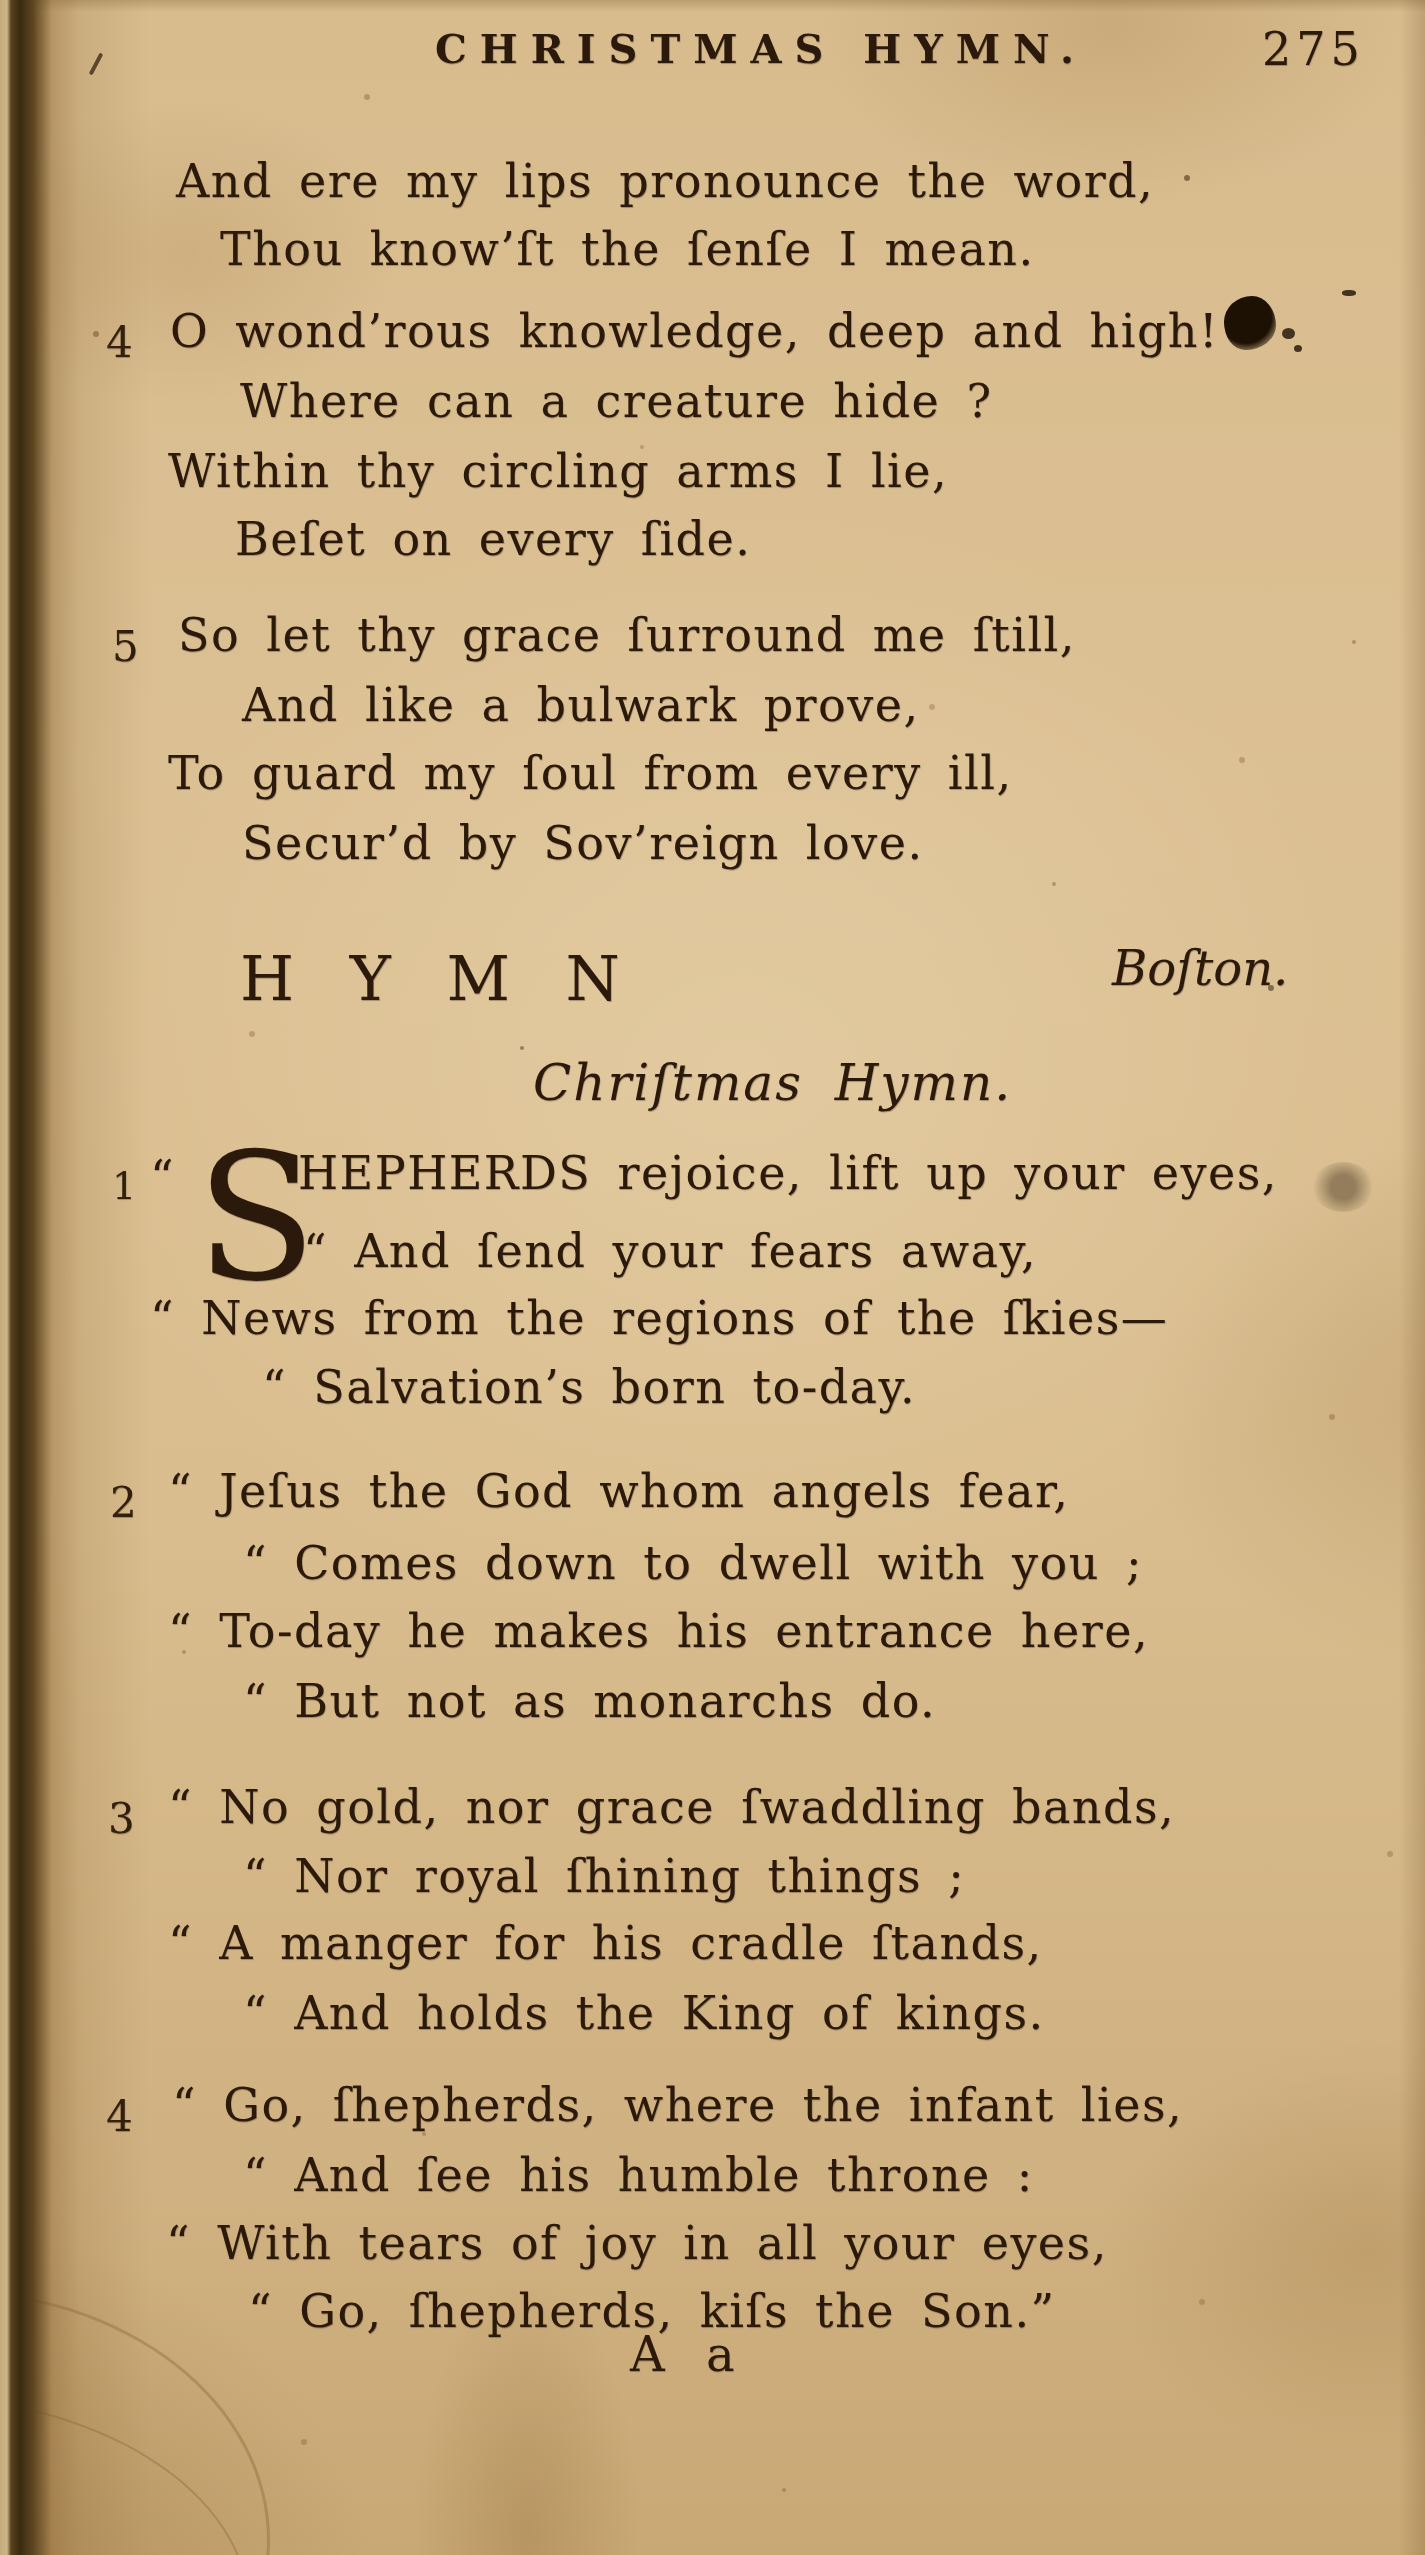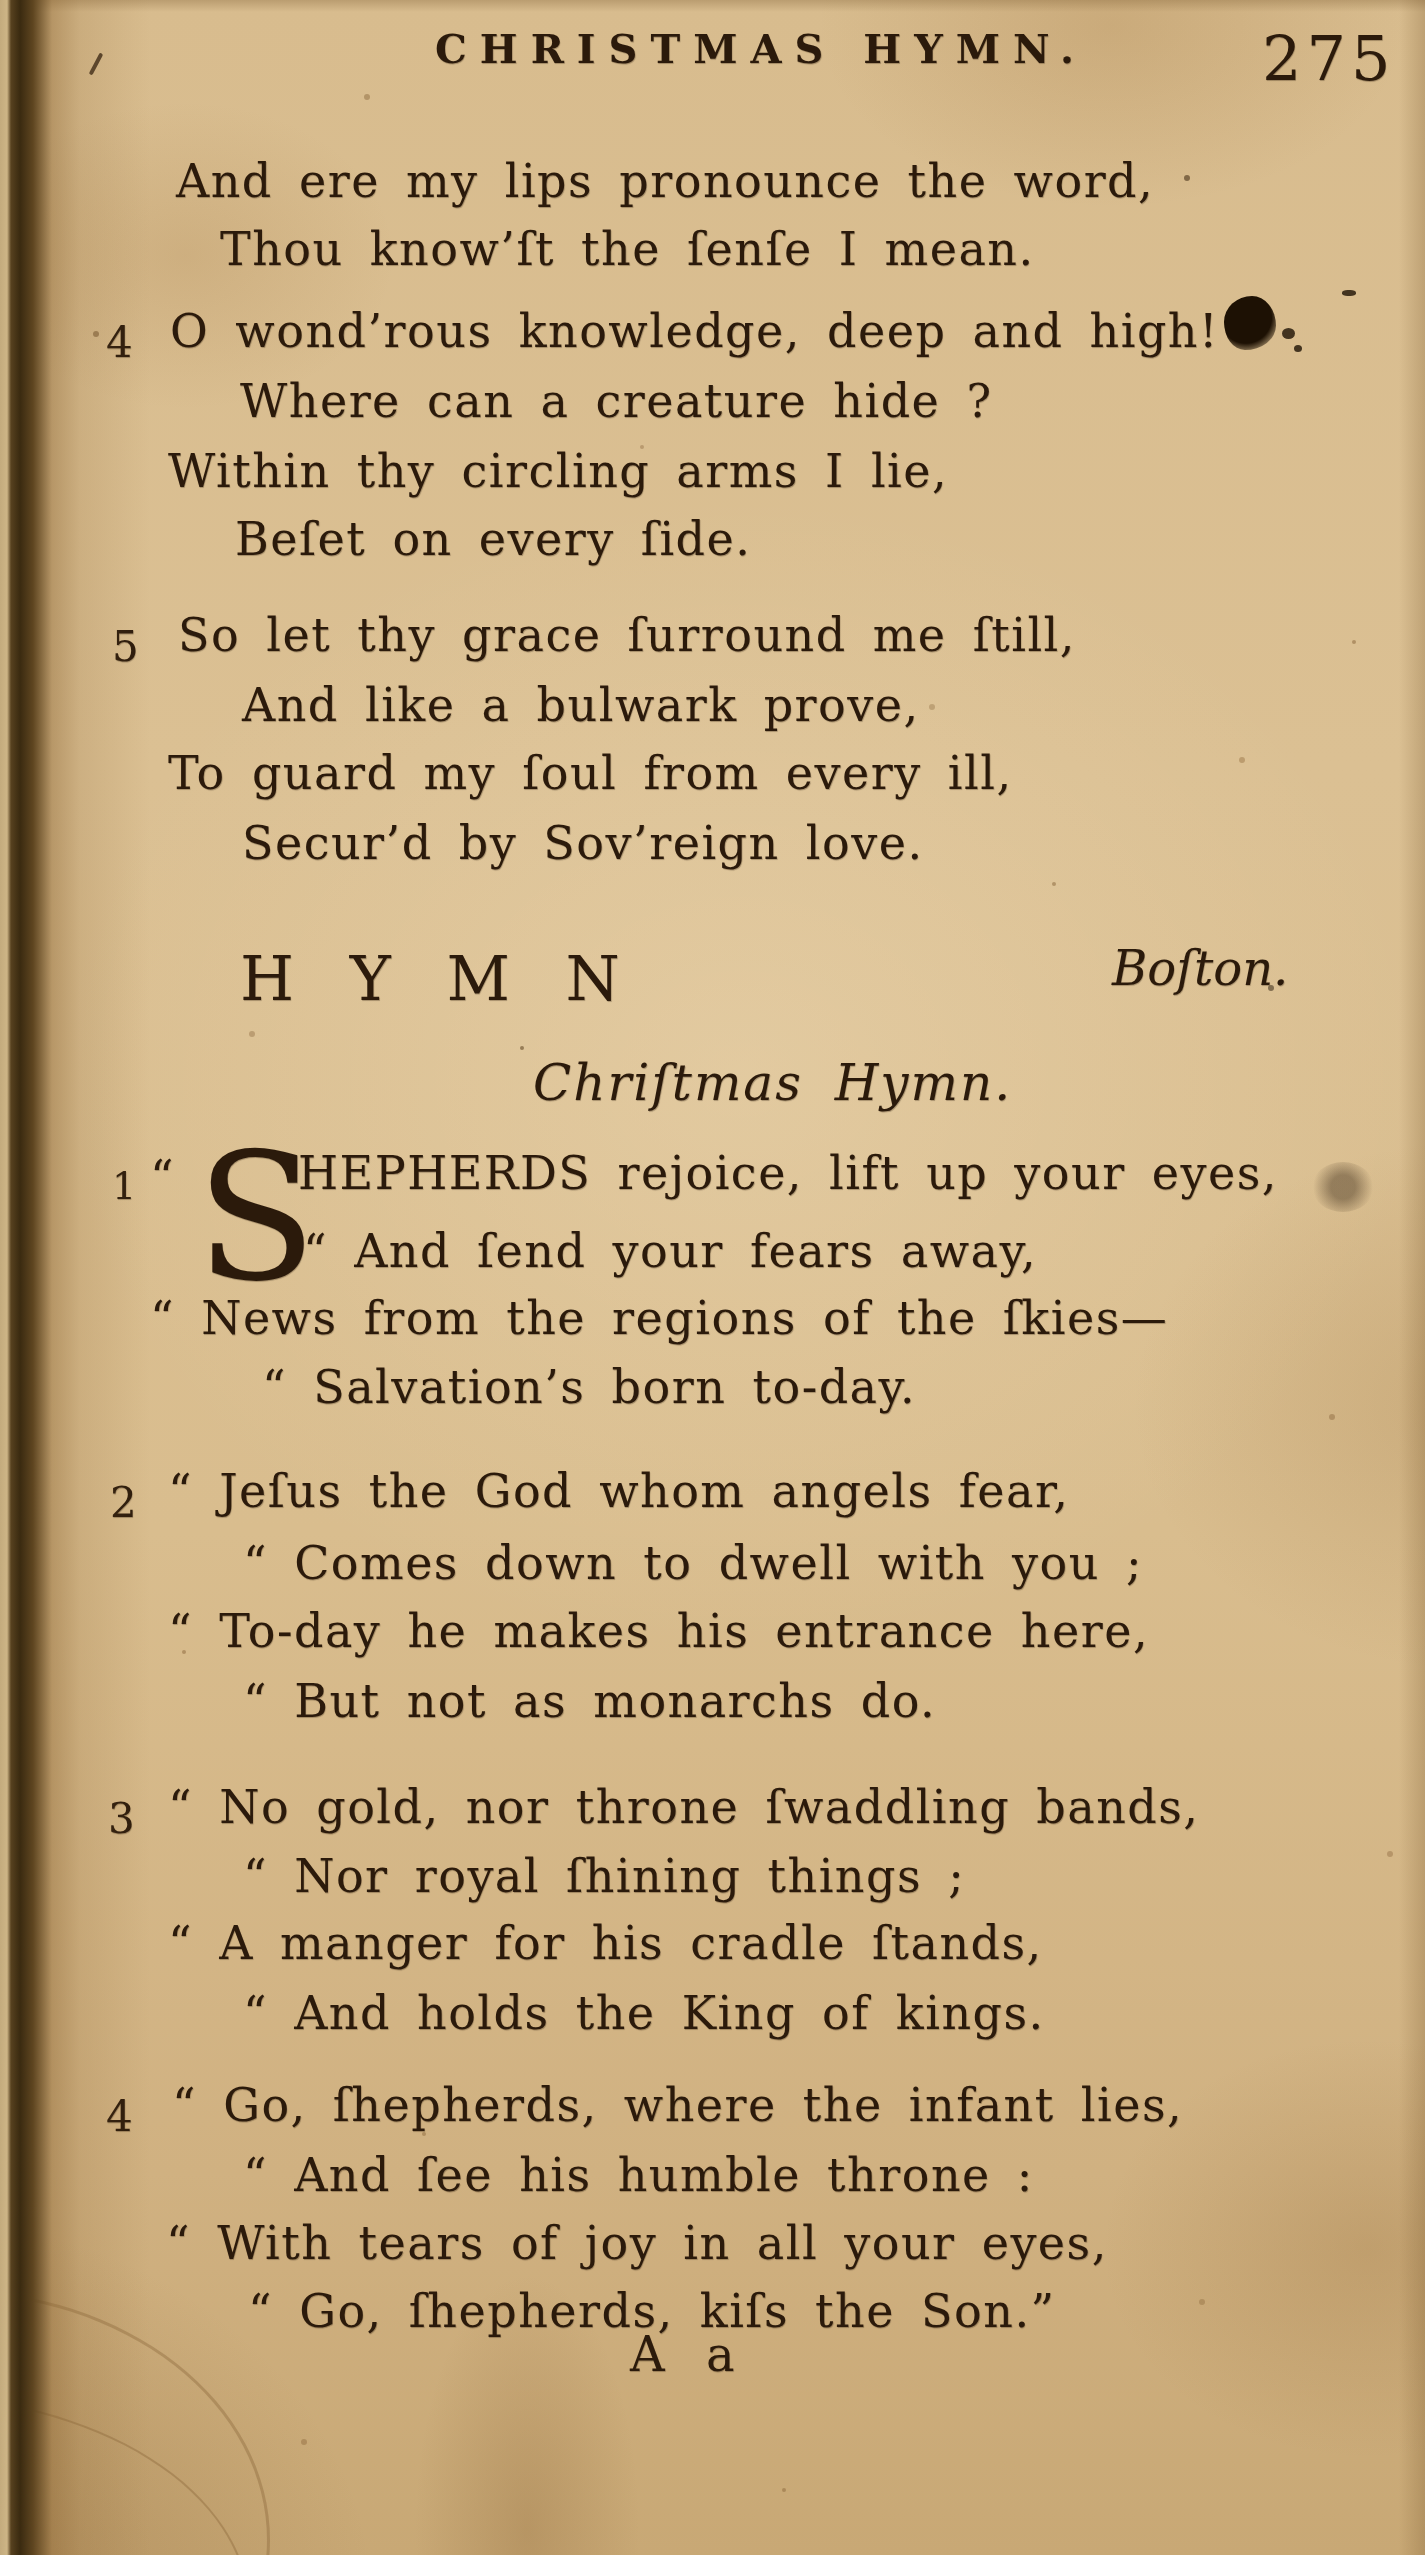--- a/index.html
+++ b/index.html
@@ -35,21 +35,21 @@
   .top-shade{position:absolute;left:0;right:0;top:0;height:12px;
     background:linear-gradient(180deg,rgba(110,78,35,0.28),rgba(110,78,35,0));}
   .right-shade{position:absolute;top:0;bottom:0;right:0;width:26px;
     background:linear-gradient(270deg,rgba(110,78,35,0.25),rgba(110,78,35,0));}
 
   .txt{position:absolute;color:var(--ink);white-space:nowrap;
     text-shadow:0.6px 1px 0.7px rgba(43,26,11,0.30);}
   .line{font-size:46px;line-height:1.1;letter-spacing:1.5px;word-spacing:10px;}
   .vnum{font-size:42px;letter-spacing:0;}
   .running-head{font-size:40px;font-weight:700;letter-spacing:13px;}
-  .page-num{font-size:62px;letter-spacing:5px;}
+  .page-num{font-size:46px;letter-spacing:5px;}
   .heading{font-size:62px;}
   .heading-word{letter-spacing:10px;word-spacing:16px;}
   .heading-numeral{letter-spacing:15px;}
   .ital{font-style:italic;}
   .subtitle{font-size:50px;letter-spacing:2px;word-spacing:14px;}
   .dropcap{font-size:176px;line-height:0.78;letter-spacing:0;}
   .quote-mark{font-size:46px;}
   .signature{font-size:48px;letter-spacing:2px;word-spacing:22px;}
 
   .blot{position:absolute;border-radius:54% 46% 60% 40% / 48% 55% 45% 52%;
@@ -131,21 +131,21 @@
   <div class="txt line" style="top:1362px;left:262px">“ Salvation’s born to-day.</div>
   <div class="smudge" style="top:1162px;left:1312px;width:62px;height:50px"></div>
 
   <div class="txt vnum" style="top:1478px;left:110px">2</div>
   <div class="txt line" style="top:1466px;left:168px">“ Jeſus the God whom angels fear,</div>
   <div class="txt line" style="top:1538px;left:243px">“ Comes down to dwell with you ;</div>
   <div class="txt line" style="top:1606px;left:168px">“ To-day he makes his entrance here,</div>
   <div class="txt line" style="top:1676px;left:243px">“ But not as monarchs do.</div>
 
   <div class="txt vnum" style="top:1794px;left:108px">3</div>
-  <div class="txt line" style="top:1782px;left:168px">“ No gold, nor throne ſwaddling bands,</div>
+  <div class="txt line" style="top:1782px;left:168px">“ No gold, nor grace ſwaddling bands,</div>
   <div class="txt line" style="top:1851px;left:243px">“ Nor royal ſhining things ;</div>
   <div class="txt line" style="top:1918px;left:168px">“ A manger for his cradle ſtands,</div>
   <div class="txt line" style="top:1988px;left:243px">“ And holds the King of kings.</div>
 
   <div class="txt vnum" style="top:2092px;left:106px">4</div>
   <div class="txt line" style="top:2080px;left:172px">“ Go, ſhepherds, where the infant lies,</div>
   <div class="txt line" style="top:2150px;left:243px">“ And ſee his humble throne :</div>
   <div class="txt line" style="top:2218px;left:166px">“ With tears of joy in all your eyes,</div>
   <div class="txt line" style="top:2286px;left:248px">“ Go, ſhepherds, kiſs the Son.”</div>
 

